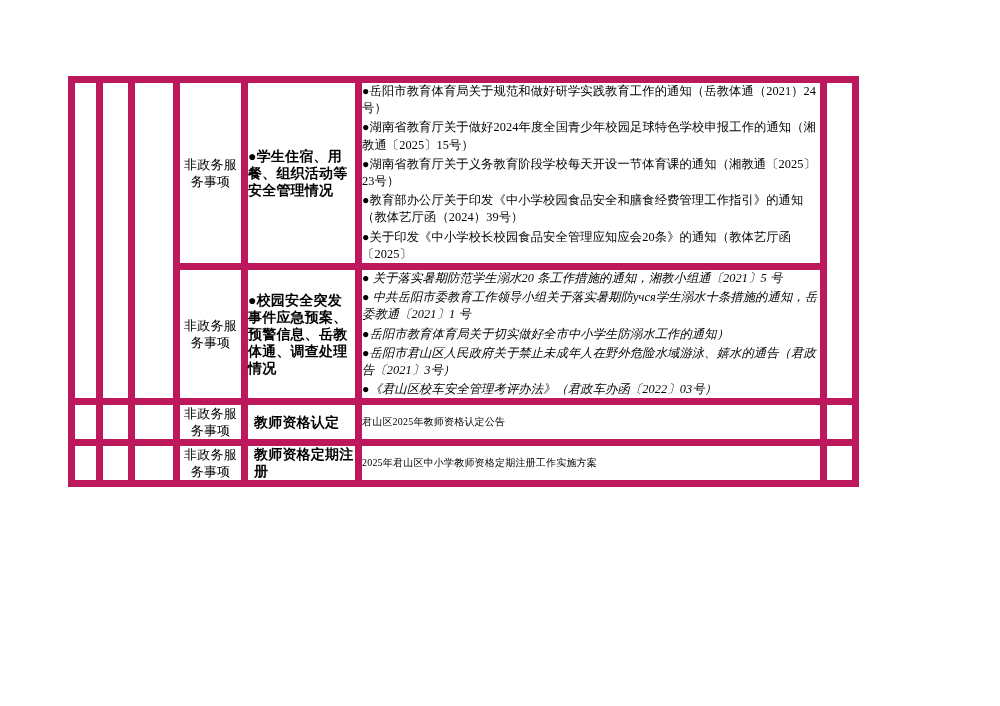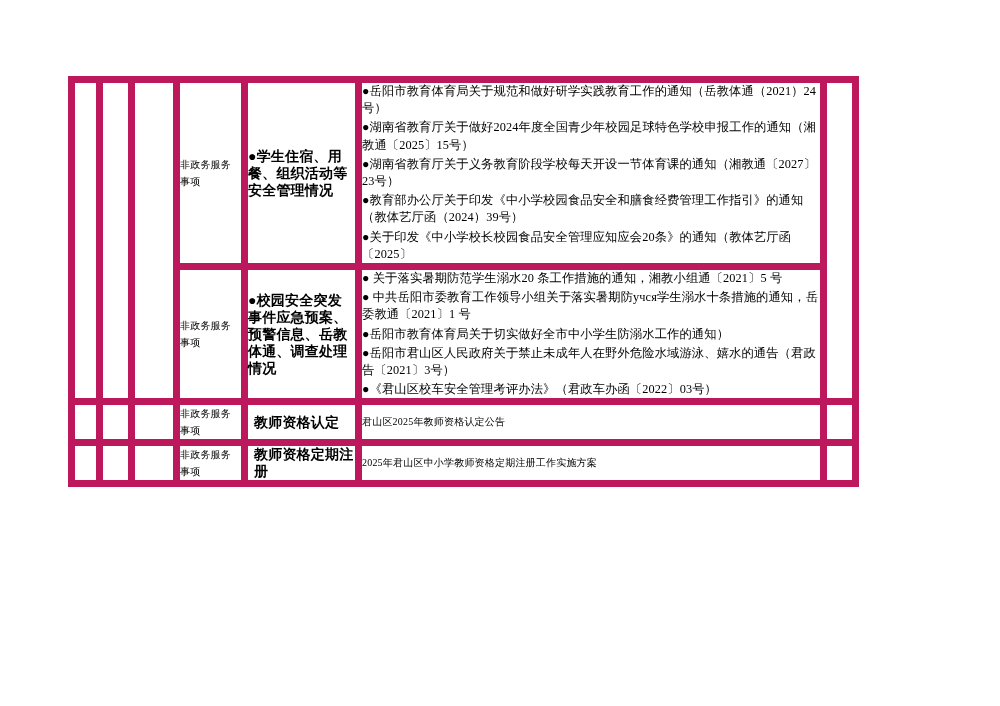--- a/index.html
+++ b/index.html
@@ -35,23 +35,23 @@
   }
   .c-num   { width: 28px; }
   .c-a     { width: 32px; }
   .c-b     { width: 45px; }
   .c-type  { width: 68px; }
   .c-item  { width: 114px; }
   .c-list  { width: 465px; }
   .c-tail  { width: 32px; }
 
   .type-cell {
-    font-size: 10px;
+    font-size: 13px;
     line-height: 17px;
-    text-align: left;
+    text-align: center;
     padding: 2px 6px;
     letter-spacing: 0.2px;
   }
   .item-cell {
     font-size: 14px;
     line-height: 17px;
     padding: 3px 5px;
     letter-spacing: 0.2px;
     font-weight: bold;
   }
@@ -83,20 +83,21 @@
   .row-tall-2 { height: 104px; }
   .row-short  { height: 26px; }
   .cut {
     
     max-height: 104px;
     overflow: hidden;
   }
   .cut2 {
     max-height: 96px;
     overflow: hidden;
+    font-style: italic;
   }
 </style>
 </head>
 <body>
 
 <div class="page">
 
   <table class="doc-table">
     <colgroup>
       <col class="c-num">
@@ -111,21 +112,21 @@
 
       <tr class="row-tall-1">
         <td rowspan="2"></td>
         <td rowspan="2"></td>
         <td rowspan="2"></td>
         <td class="type-cell">非政务服务事项</td>
         <td class="item-cell">●学生住宿、用餐、组织活动等安全管理情况</td>
         <td class="list-cell cut">
           <div class="line">●岳阳市教育体育局关于规范和做好研学实践教育工作的通知（岳教体通（2021）24号）</div>
           <div class="line">●湖南省教育厅关于做好2024年度全国青少年校园足球特色学校申报工作的通知（湘教通〔2025〕15号）</div>
-          <div class="line">●湖南省教育厅关于义务教育阶段学校每天开设一节体育课的通知（湘教通〔2027〕23号）</div>
+          <div class="line">●湖南省教育厅关于义务教育阶段学校每天开设一节体育课的通知（湘教通〔2025〕23号）</div>
           <div class="line">●教育部办公厅关于印发《中小学校园食品安全和膳食经费管理工作指引》的通知（教体艺厅函（2024）39号）</div>
           <div class="line">●关于印发《中小学校长校园食品安全管理应知应会20条》的通知（教体艺厅函〔2025〕</div>
         </td>
         <td rowspan="2"></td>
       </tr>
 
       <tr class="row-tall-2">
         <td class="type-cell">非政务服务事项</td>
         <td class="item-cell">●校园安全突发事件应急预案、预警信息、岳教体通、调查处理情况</td>
         <td class="list-cell cut2">

